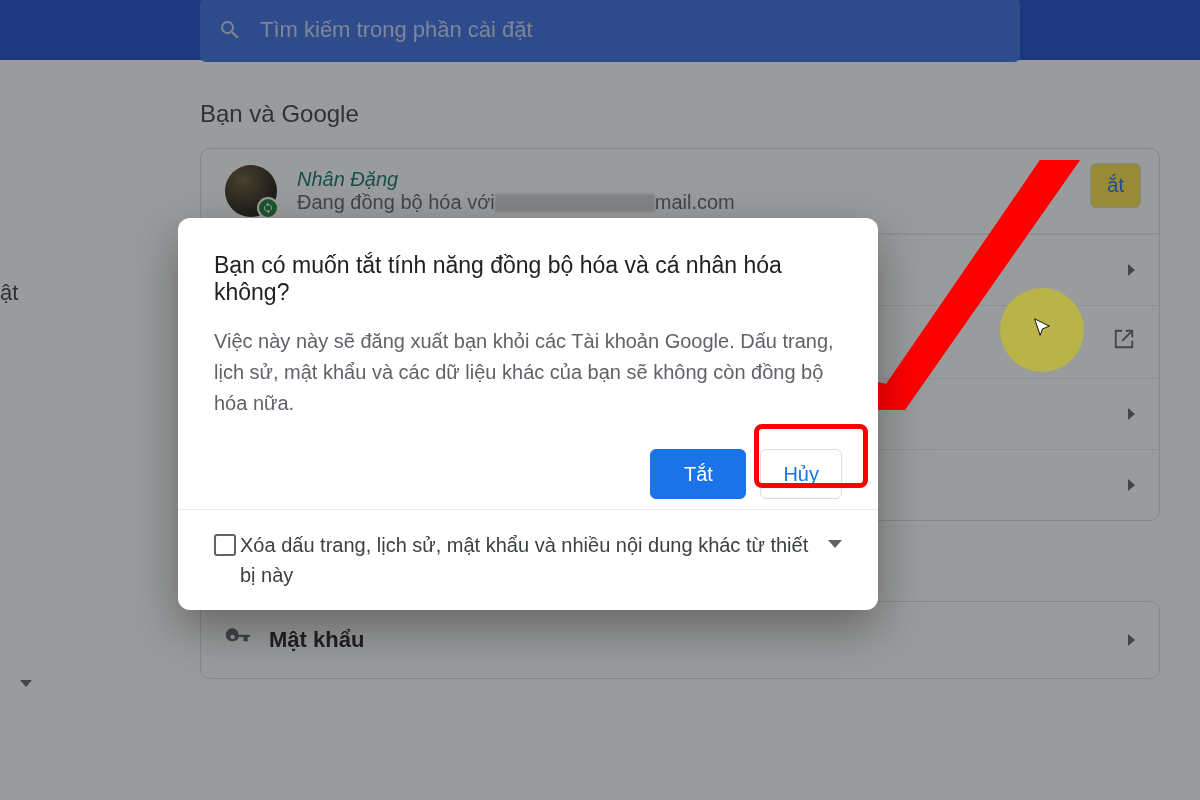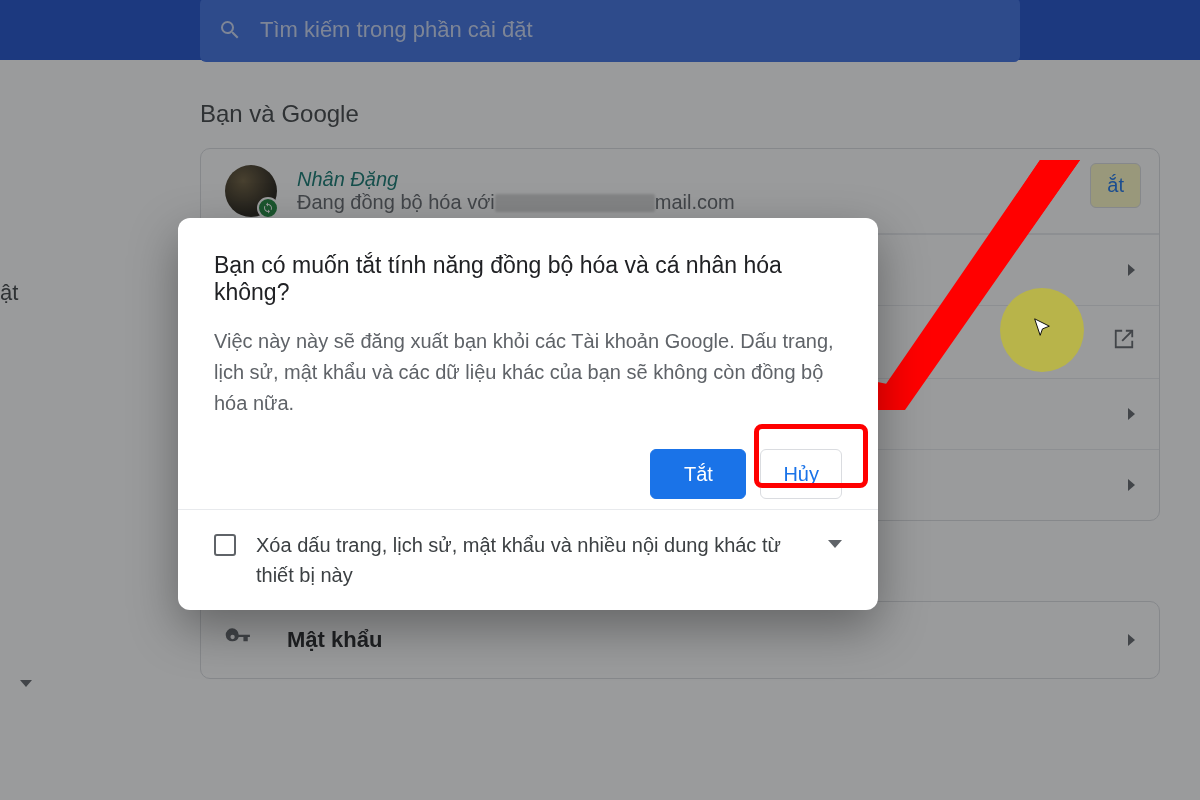--- a/index.html
+++ b/index.html
@@ -22,27 +22,27 @@
   .card { background:#fff; border:1px solid #dadce0; border-radius:10px; }
   .account-card { padding:0; }
   .account-row { display:flex; align-items:center; padding:16px 24px; border-bottom:1px solid #e8eaed; position:relative; }
   .avatar { width:52px; height:52px; border-radius:50%; background:radial-gradient(circle at 35% 30%, #6b5b3a 0%, #1e1a12 70%); position:relative; margin-right:20px; flex-shrink:0; }
   .sync-badge { position:absolute; right:-2px; bottom:-2px; width:22px; height:22px; border-radius:50%; background:#188038; border:2px solid #fff; display:flex; align-items:center; justify-content:center; }
   .sync-badge svg{ width:12px; height:12px; fill:#fff;}
   .account-text { flex:1; }
   .account-name { font-size:20px; color:#0f766e;font-style:italic; }
   .account-sub { font-size:20px; color:#5f6368; display:flex; align-items:center; }
   .blurred { display:inline-block; width:160px; height:18px; background:#d6d6d6; border-radius:2px; filter:blur(1px);}
-  .pill-btn { border:1px solid #dadce0; border-radius:6px; padding:10px 16px; color:#1a73e8; font-size:20px; background:#fef9c3; position:absolute; right:18px; top:14px;}
+  .pill-btn { border:1px solid #dadce0; border-radius:6px; padding:10px 16px; color:#1a73e8; font-size:20px; background:#fde047; position:absolute; right:18px; top:14px;}
   .list-row { display:flex; align-items:center; justify-content:space-between; padding:22px 24px; border-top:1px solid #e8eaed; font-size:22px; color:#3c4043;}
   .chevron-r { width:0;height:0;border-top:6px solid transparent;border-bottom:6px solid transparent;border-left:7px solid #5f6368;}
   .open-ext svg{width:22px;height:22px;stroke:#5f6368;fill:none;stroke-width:2;}
 
   .section-title2 { font-size:24px; color:#3c4043; margin-top:34px; margin-bottom:18px; }
-  .pw-card { display:flex; align-items:center; padding:22px 24px; font-size:22px; color:#202124; font-weight:700; gap:36px; border:1px solid #dadce0; border-radius:10px; }
+  .pw-card { display:flex; align-items:center; padding:22px 24px; font-size:22px; color:#202124; font-weight:700; gap:18px; border:1px solid #dadce0; border-radius:10px; }
   .key-icon svg{width:26px;height:26px;fill:#5f6368;}
 
   
   .dim { position:absolute; inset:0; background:rgba(32,33,36,0.45); }
 
   
   .highlight-circle { position:absolute; width:84px; height:84px; border-radius:50%; background:#b8b44a; left:1000px; top:288px; display:flex; align-items:center; justify-content:center;}
   .cursor svg{width:22px;height:22px;fill:#fff;stroke:#000;stroke-width:1;}
 
   
@@ -52,21 +52,21 @@
   
   .dialog { position:absolute; left:178px; top:218px; width:700px; background:#fff; border-radius:12px; box-shadow:0 18px 48px rgba(0,0,0,0.35); padding:34px 36px 20px 36px; }
   .dlg-title { font-size:23px; color:#202124; margin-bottom:20px; }
   .dlg-body { font-size:20px; color:#5f6368; line-height:1.55; }
   .dlg-actions { display:flex; justify-content:flex-end; gap:14px; margin-top:30px; margin-bottom:10px;}
   .btn { height:50px; min-width:80px; padding:0 22px; border-radius:6px; font-size:20px; display:flex; align-items:center; justify-content:center; cursor:pointer; }
   .btn-cancel { background:#fff; border:1px solid #dadce0; color:#1a73e8; }
   .btn-primary { background:#1a73e8; border:1px solid #1a73e8; color:#fff; min-width:96px;}
   .red-box { position:absolute; border:5px solid #ff0000; border-radius:8px; left:576px; top:206px; width:114px; height:64px; pointer-events:none;}
   .dlg-sep { height:1px; background:#e8eaed; margin:10px -36px 0 -36px;}
-  .dlg-footer { display:flex; align-items:flex-start; gap:20px; padding-top:20px; }
+  .dlg-footer { display:flex; align-items:flex-start; gap:4px; padding-top:20px; }
   .checkbox { width:22px; height:22px; border:2px solid #5f6368; border-radius:3px; flex-shrink:0; margin-top:4px; cursor:pointer;}
   .footer-text { flex:1; font-size:20px; color:#3c4043; line-height:1.5;}
   .chev-down { width:0;height:0;border-left:7px solid transparent;border-right:7px solid transparent;border-top:8px solid #5f6368; margin-top:10px; cursor:pointer;}
 </style>
 </head>
 <body>
 
 <div class="page">
 
   <div class="topbar">

